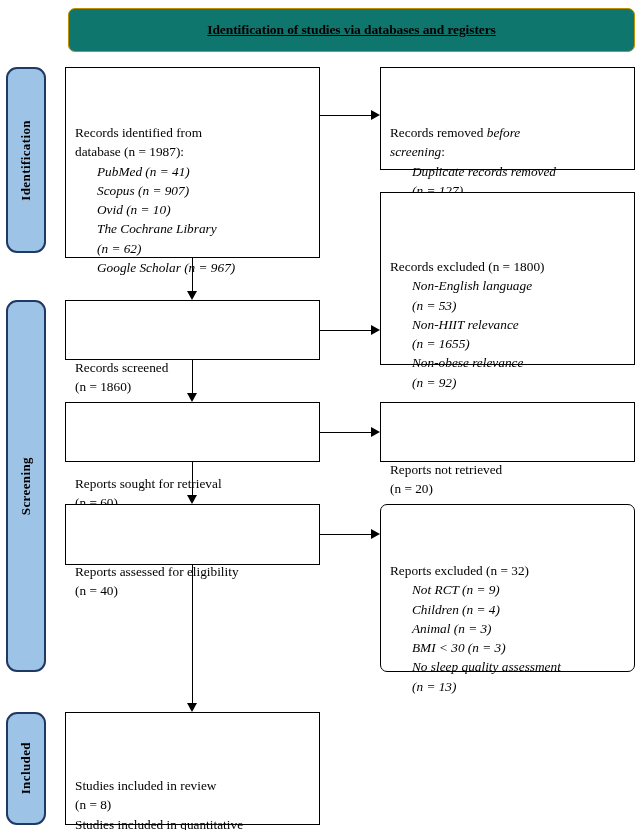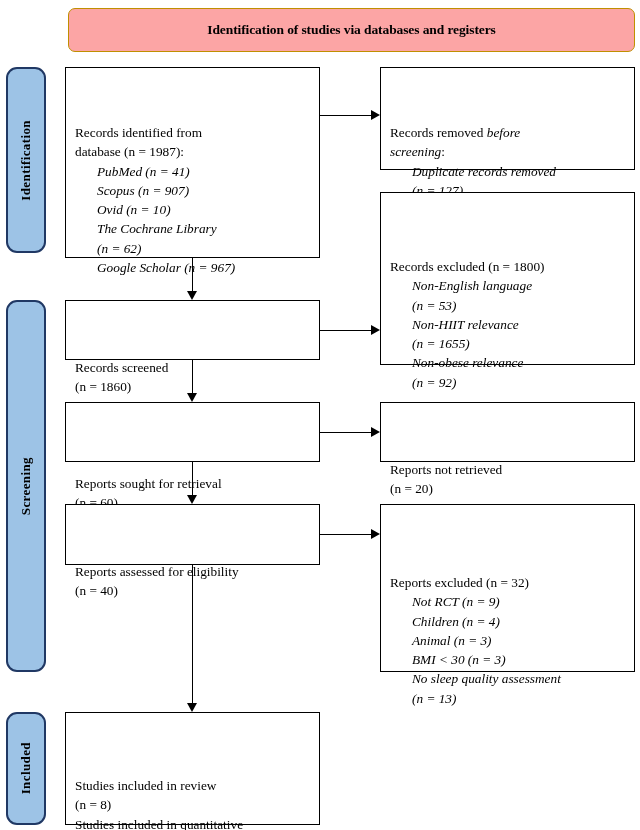--- a/index.html
+++ b/index.html
@@ -15,27 +15,28 @@
     position: relative;
     width: 640px;
     height: 830px;
     background: #ffffff;
     overflow: hidden;
   }
 
   
   .banner {
     position: absolute;
-    background: #fca5a5;
+    background: #0f766e;
     border: 1px solid #BF8F00;
     border-radius: 7px;
     box-sizing: border-box;
     display: flex;
     align-items: center;
     justify-content: center;
+    text-decoration: underline;
   }
   .banner-label {
     font-weight: bold;
     font-size: 13.5px;
     letter-spacing: -0.1px;
     color: #000;
     text-align: center;
   }
 
   
@@ -187,21 +188,21 @@
     </div>
   </div>
 
   <div class="box" style="left:65px; top:504px; width:255px; height:61px; padding-top:9px;">
     <div class="box-lines">
       <div class="line">Reports assessed for eligibility</div>
       <div class="line">(n = 40)</div>
     </div>
   </div>
 
-  <div class="box" style="left:380px; top:504px; width:255px; height:168px; padding-top:20px;">
+  <div class="box" style="left:380px; top:504px; width:255px; height:168px; padding-top:8px;border-radius:7px;">
     <div class="box-lines">
       <div class="line">Reports excluded (n = 32)</div>
       <div class="line indent">Not RCT (n = 9)</div>
       <div class="line indent">Children (n = 4)</div>
       <div class="line indent">Animal (n = 3)</div>
       <div class="line indent">BMI &lt; 30 (n = 3)</div>
       <div class="line indent">No sleep quality assessment</div>
       <div class="line indent">(n = 13)</div>
     </div>
   </div>

